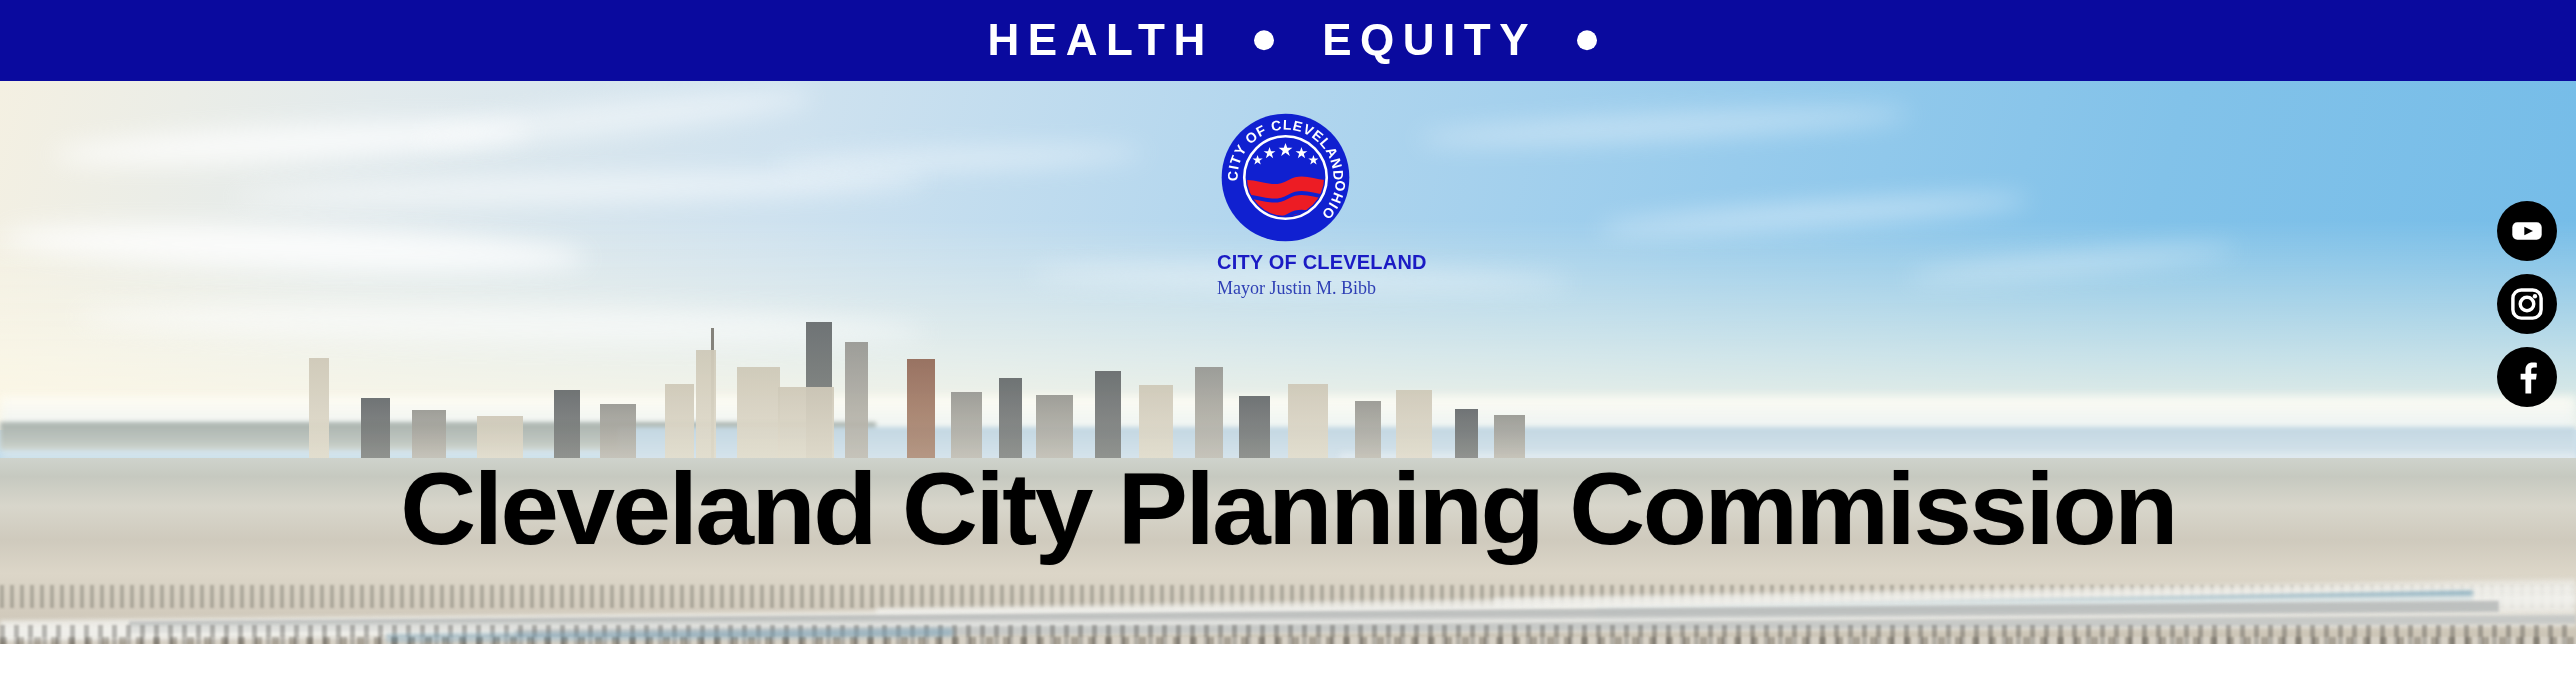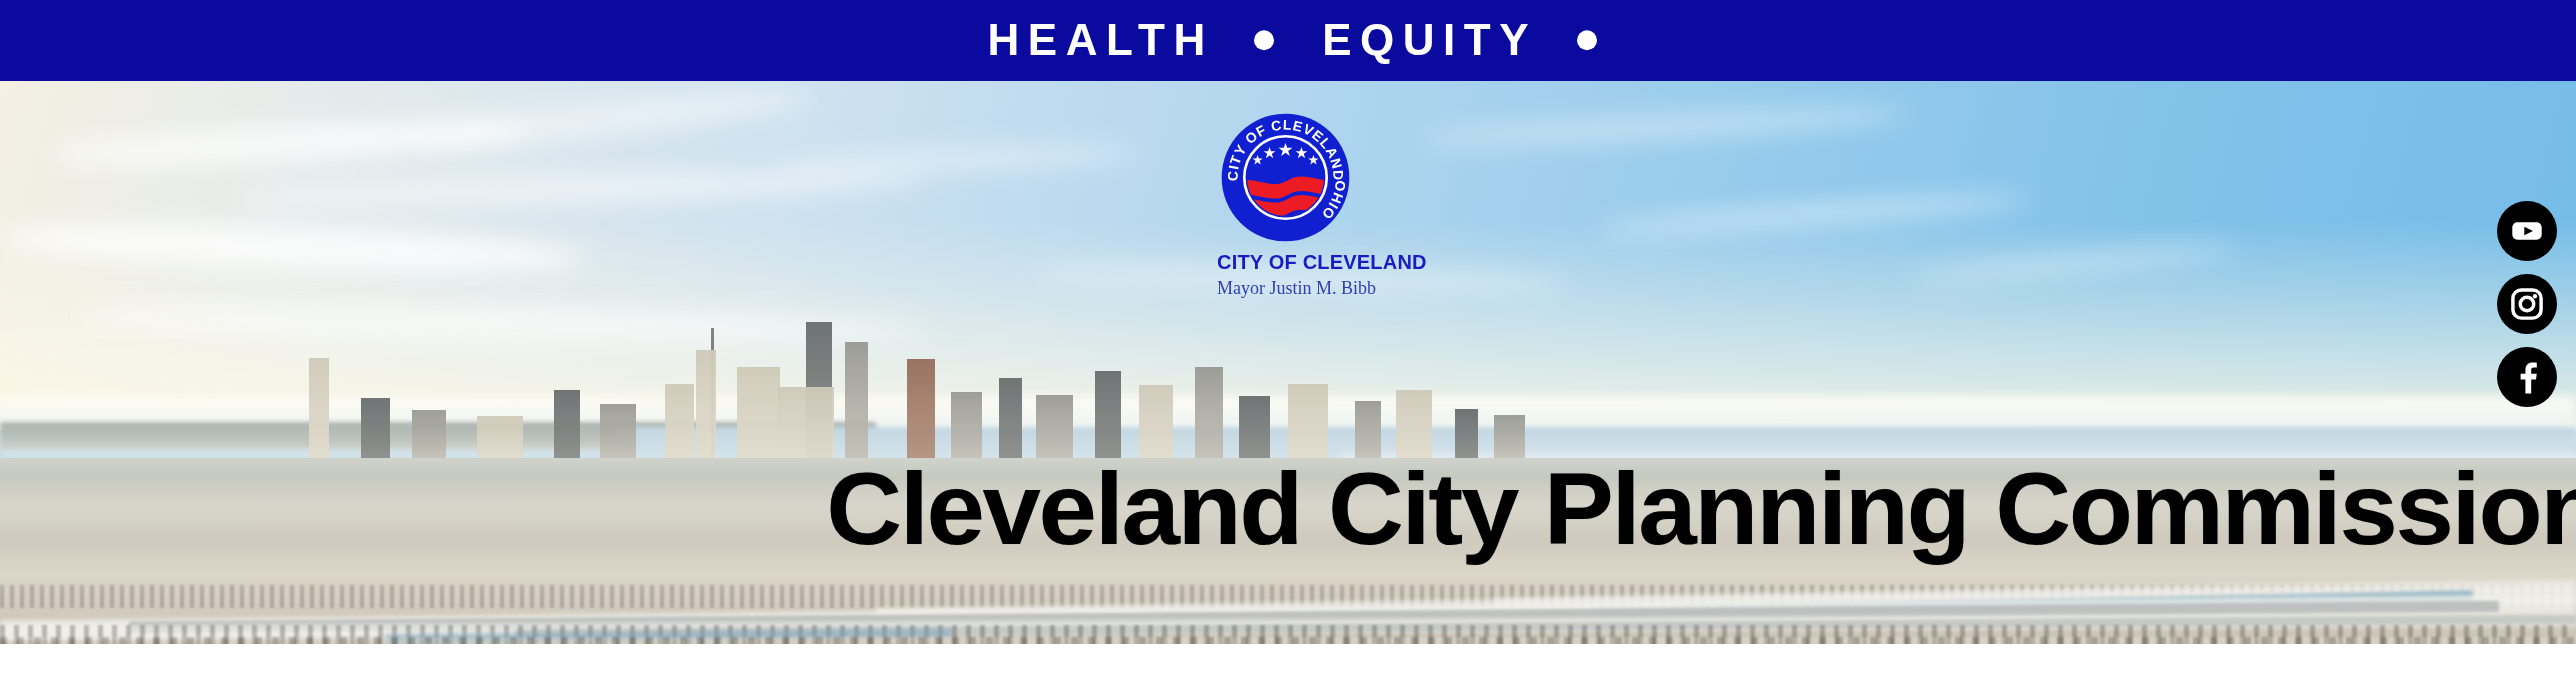--- a/index.html
+++ b/index.html
@@ -192,21 +192,21 @@
   #seal-sub {
     margin-top:7px; white-space:nowrap;
     font-family:"Liberation Serif", serif;
     font-weight:400; font-size:18px;
     color:#2E3FB5; line-height:1;
   }
 
   
   #headline {
     position:absolute; left:0; top:377px; width:2576px;
-    text-align:right; pointer-events:none;
+    text-align:center; pointer-events:none;
   }
   #headline .txt {
     display:inline-block;
     font-family:"Liberation Sans", sans-serif;
     font-weight:700;
     font-size:102px;
     line-height:1;
     color:#000000;
     letter-spacing:-2.3px;
     transform:scaleX(1.03);

